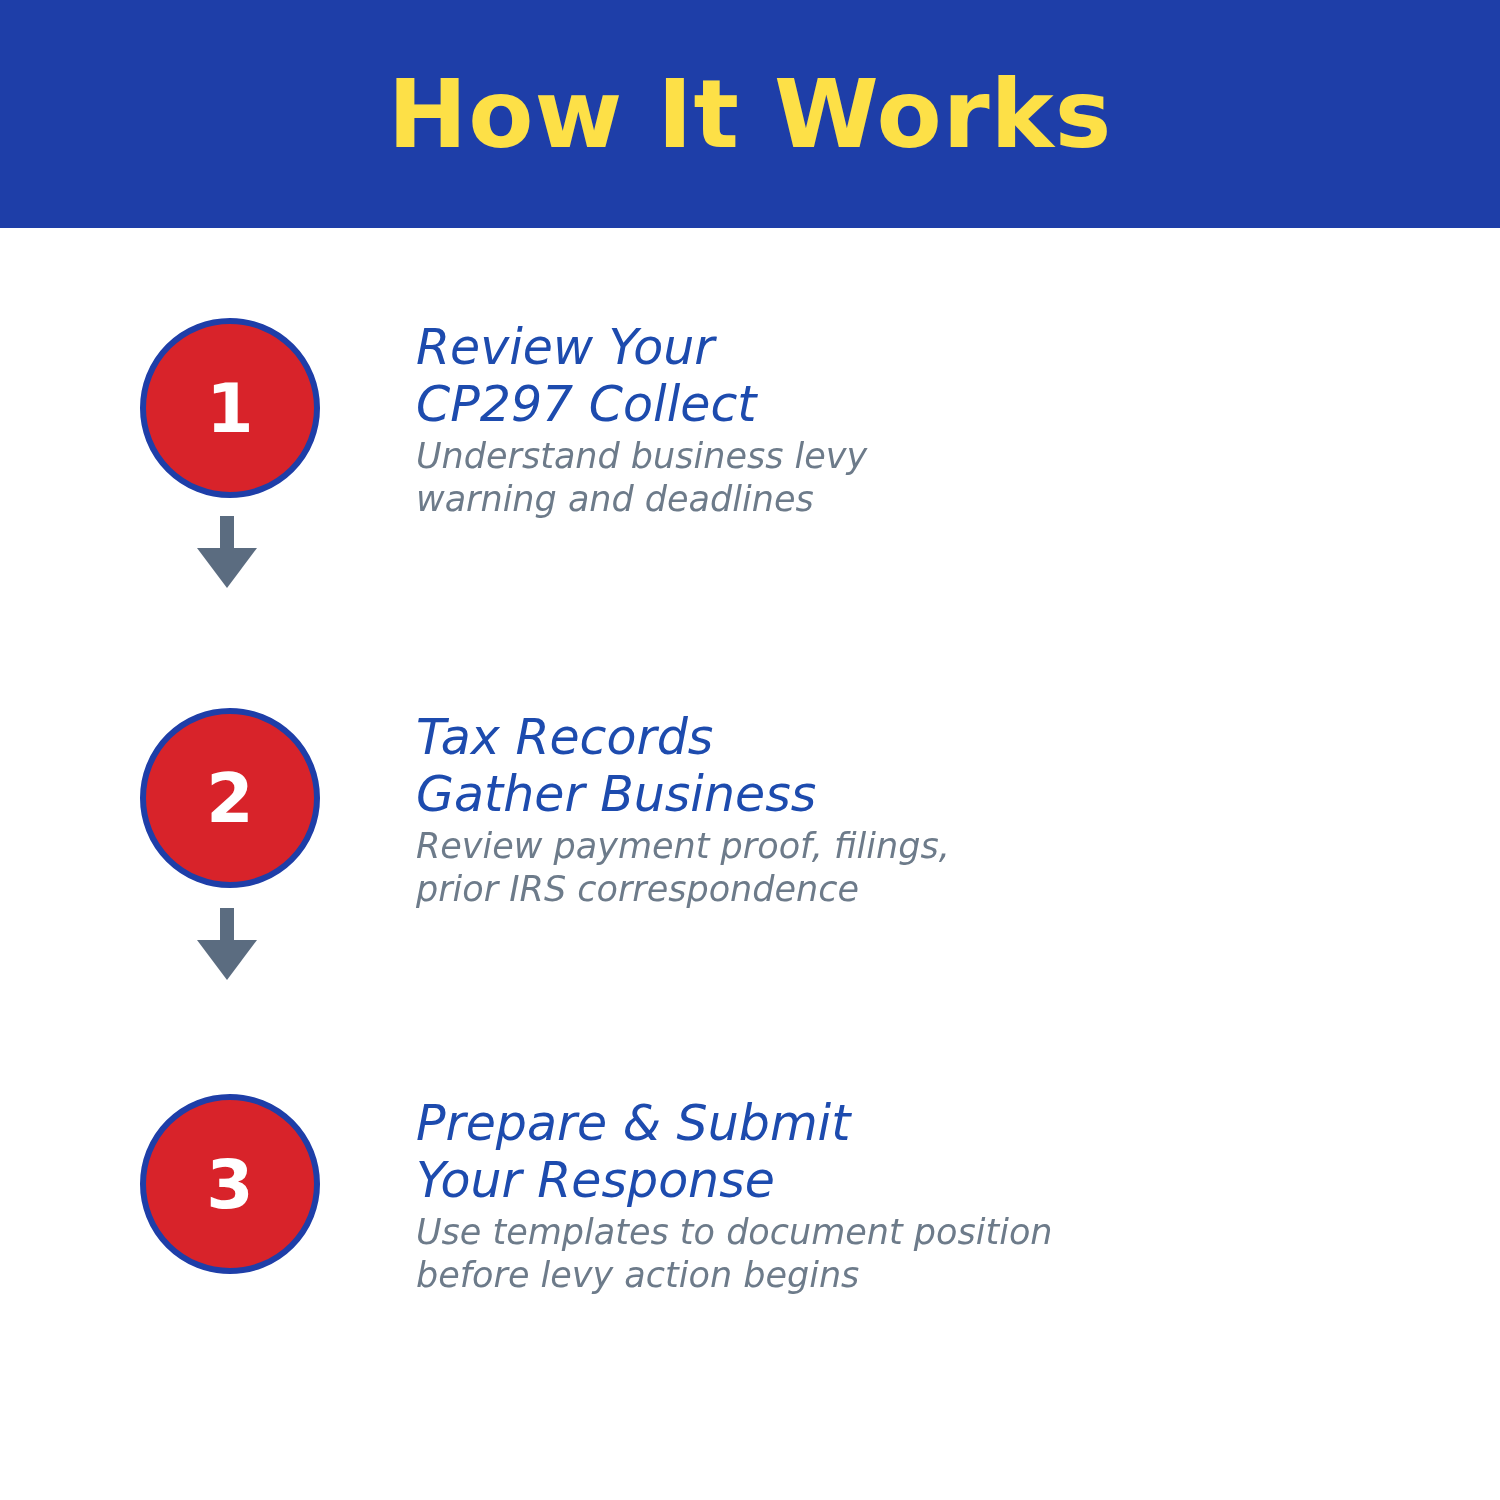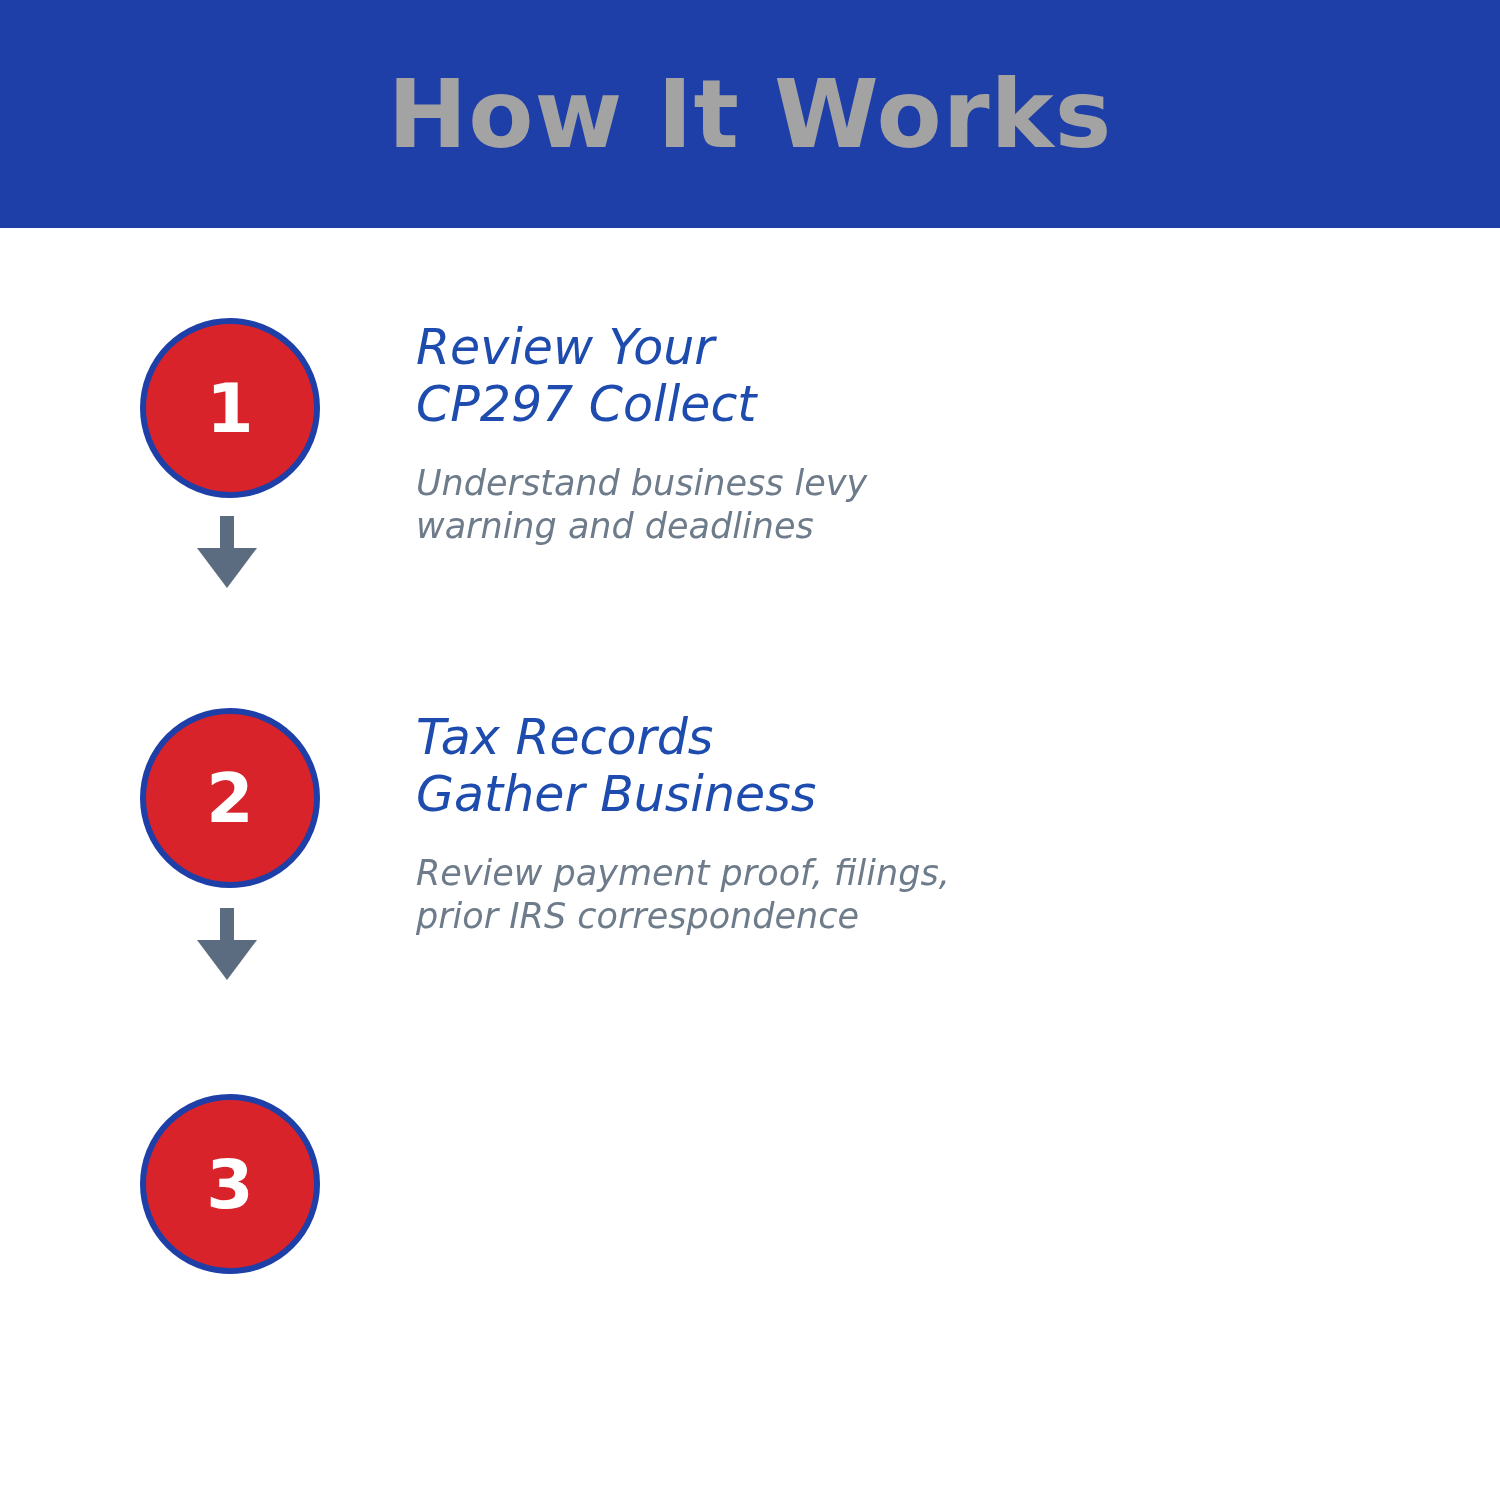--- a/index.html
+++ b/index.html
@@ -16,21 +16,21 @@
     position: absolute;
     top: 0; left: 0;
     width: 100%;
     height: 228px;
     background: var(--header_bg, #1e3ea8);
     display: flex;
     align-items: center;
     justify-content: center;
   }
   .header h1 {
-    color: #a3a3a3;
+    color: #fde047;
     font-size: 95px;
     font-weight: bold;
     margin: 14px;
     letter-spacing: 1px;
   }
 
   .step {
     position: absolute;
     left: 140px;
     display: flex;
@@ -57,21 +57,21 @@
   .step-title {
     color: var(--title_text, #1d4bae);
     font-size: 49px;
     line-height: 1.16;
     font-weight: 400;
   }
   .step-desc {
     color: var(--desc_text, #6d7b8a);
     font-size: 35px;
     line-height: 1.25;
-    margin-top: 28px;
+    margin-top: 1px;
   }
 
   .arrow {
     position: absolute;
     left: 197px;
     width: 60px;
     display: flex;
     flex-direction: column;
     align-items: center;
   }
@@ -140,13 +140,23 @@
 
 <div class="arrow" id="arrow-2">
   <div class="stem"></div>
   <div class="head"></div>
 </div>
 
 <div class="step" id="step-3">
   <div class="circle">
     <span>3</span>
   </div>
+  <div class="step-text">
+    <div class="step-title">
+      <div>Prepare &amp; Submit</div>
+      <div>Your Response</div>
+    </div>
+    <div class="step-desc">
+      <div>Use templates to document position</div>
+      <div>before levy action begins</div>
+    </div>
+  </div>
 </div>
 
 </body></html>

